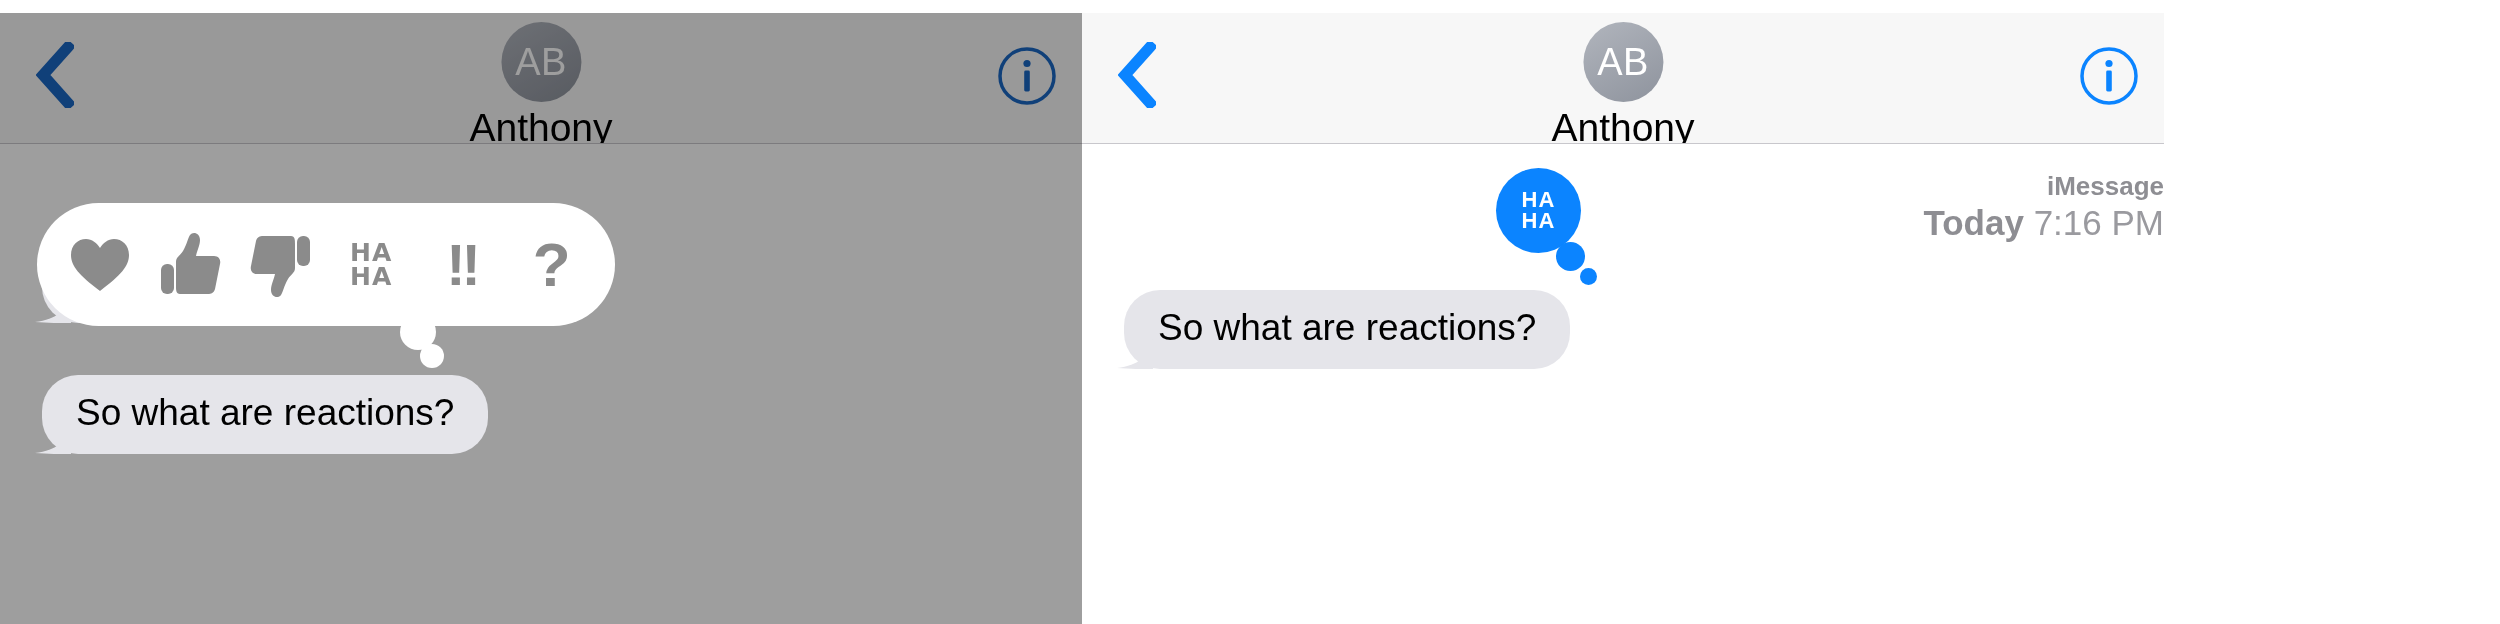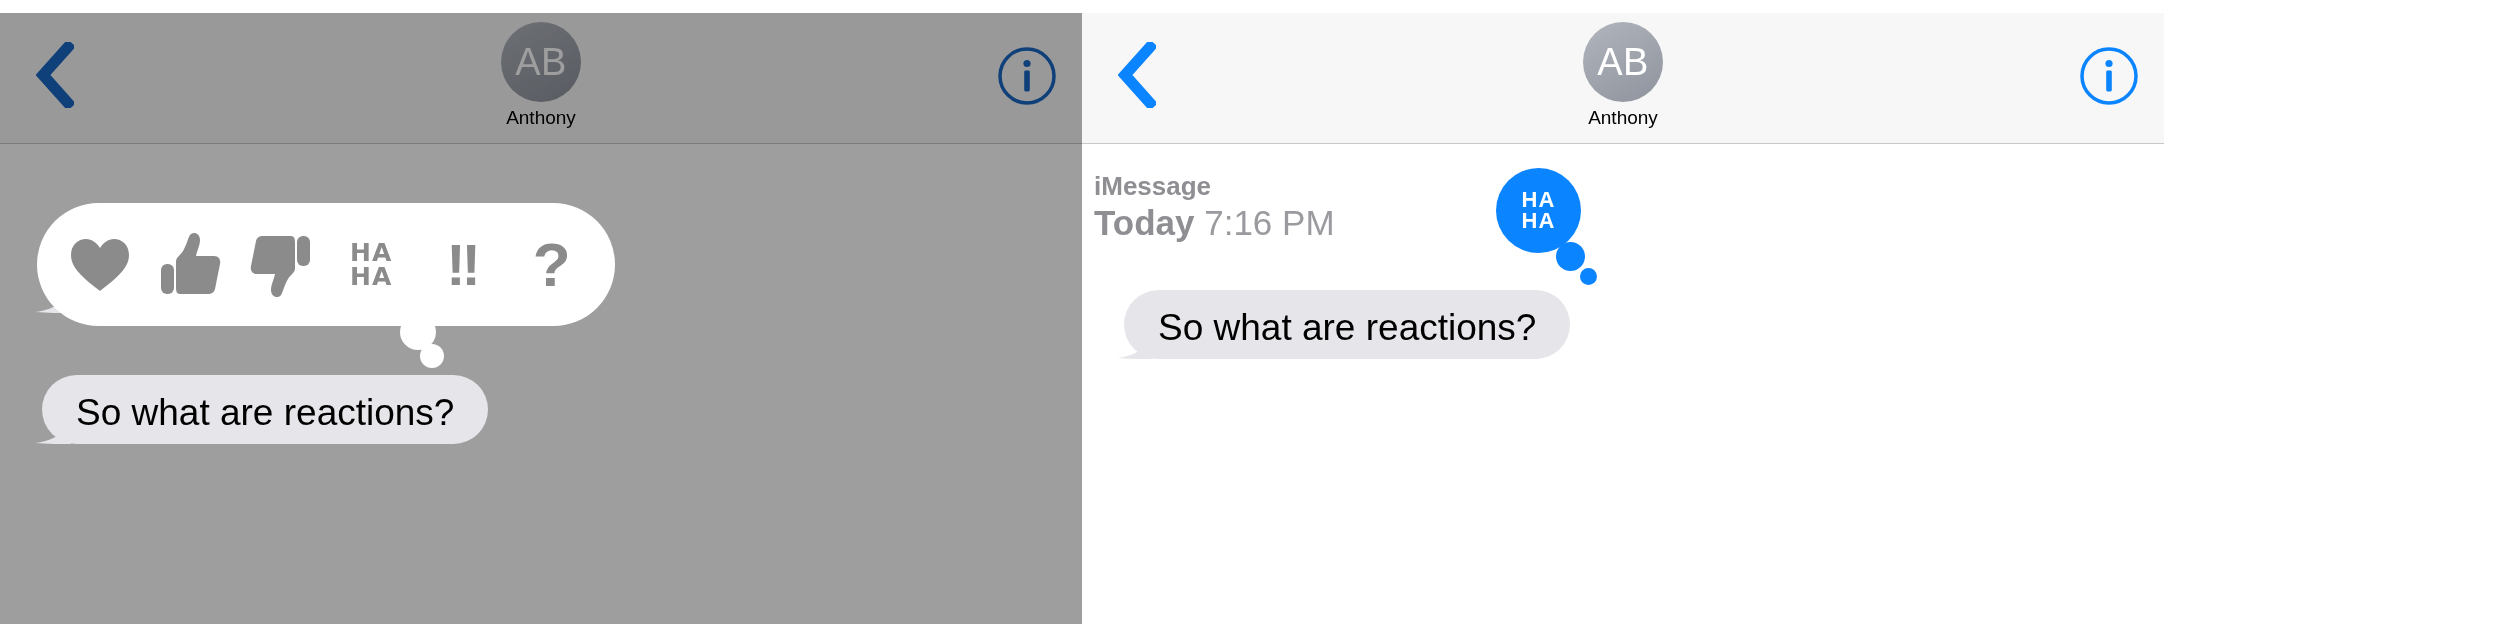--- a/index.html
+++ b/index.html
@@ -38,42 +38,42 @@
     position:absolute;left:50%;top:9px;transform:translateX(-50%);
     display:flex;flex-direction:column;align-items:center;cursor:pointer;
   }
   .avatar{
     width:80px;height:80px;border-radius:50%;
     background:linear-gradient(150deg,#b1b5bd 0%,#8e939d 100%);
     display:flex;align-items:center;justify-content:center;
     color:#ffffff;font-size:38px;font-weight:400;letter-spacing:0.5px;
   }
   .contact-name{
-    margin-top:6px;font-size:19px;color:#000000;line-height:1;
+    margin-top:6px;font-size:39px;color:#000000;line-height:1;
   }
 
   
   .convo{position:relative;width:100%;height:493px;background:#ffffff;}
 
   .stamp{
     position:absolute;left:12px;right:0;top:27px;
-    text-align:left;line-height:1.18;color:#8e8e93;
+    text-align:right;line-height:1.18;color:#8e8e93;
   }
   .stamp .svc{font-size:26px;font-weight:bold;display:block;}
   .stamp .when{font-size:35px;display:block;}
   .stamp .when b{font-weight:bold;color:#8e8e93;}
   .stamp .when span{font-weight:400;color:#9a9a9f;}
 
   
   .bubble-row{position:absolute;display:flex;align-items:flex-end;}
   .bubble{
     position:relative;
     background:#e5e5ea;color:#000000;
     border-radius:36px;
-    padding:19px 34px 11px 34px;
+    padding:19px 34px 21px 34px;
     font-size:37px;line-height:1.05;
     white-space:nowrap;
   }
   .bubble-tail{
     position:absolute;left:-11px;bottom:0;width:40px;height:38px;
     overflow:hidden;pointer-events:none;
   }
   .bubble-tail svg{display:block;}
 
   

